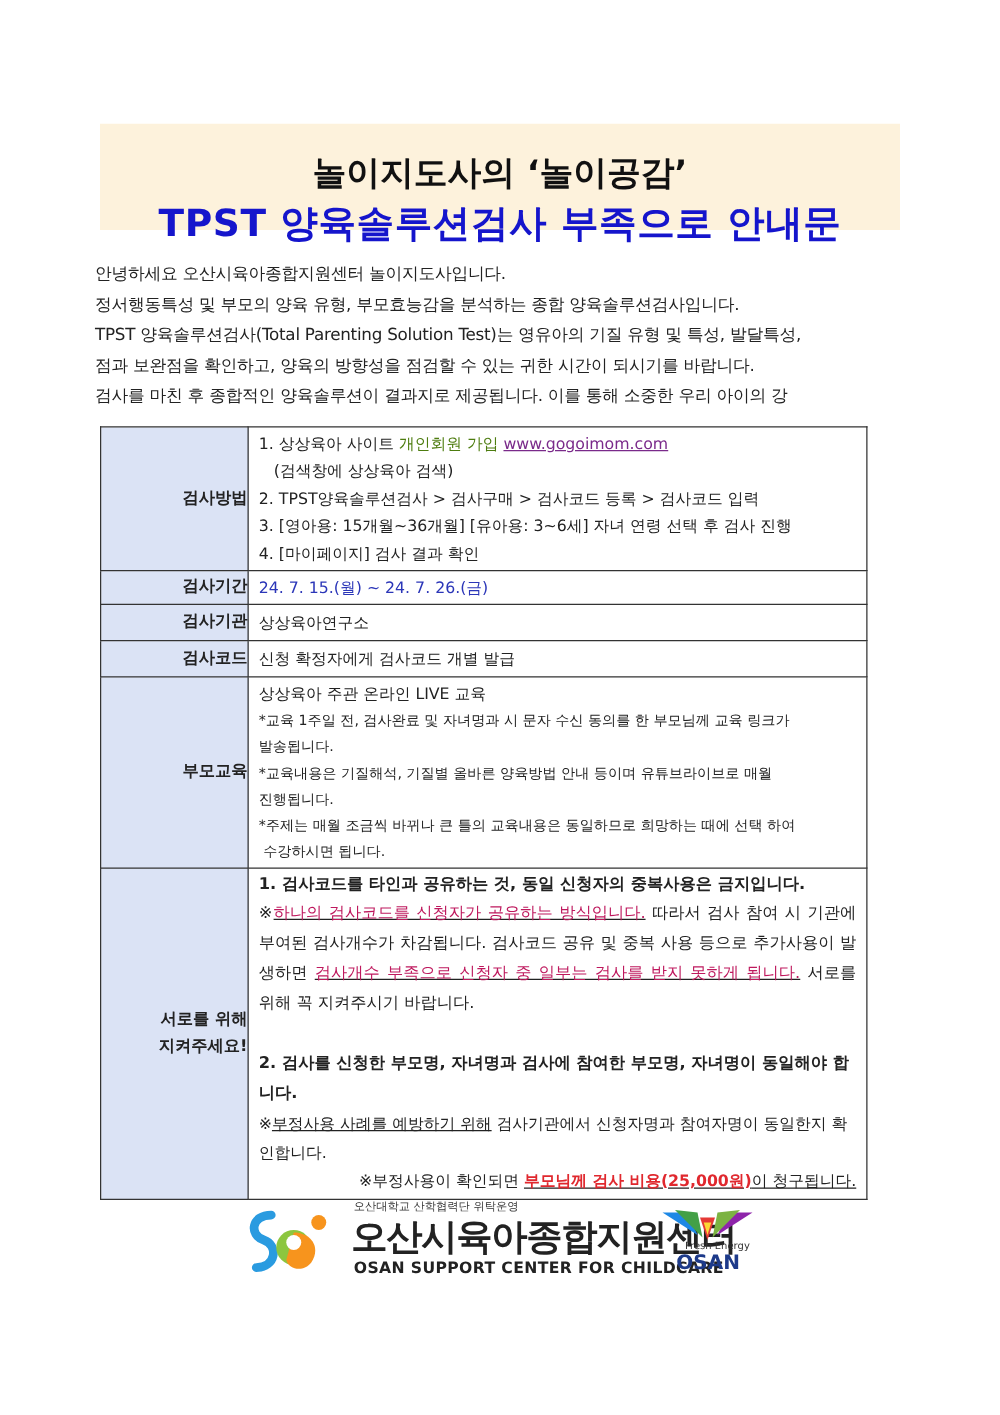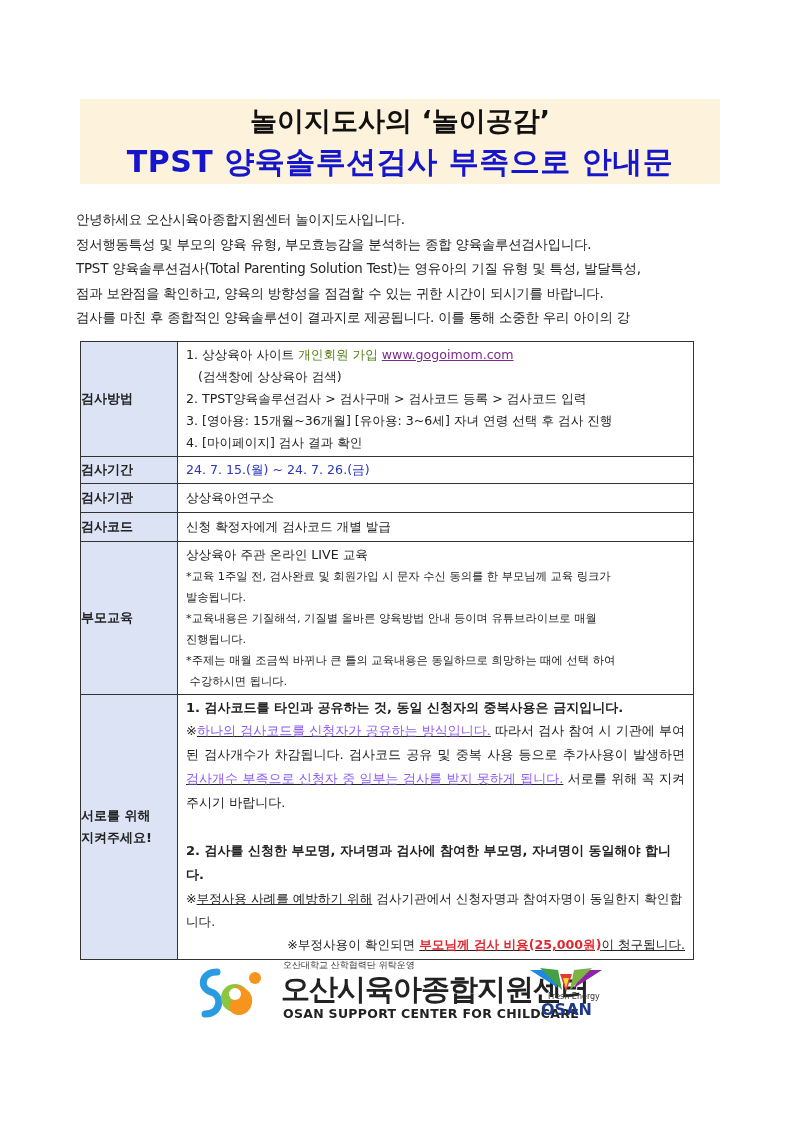--- a/index.html
+++ b/index.html
@@ -6,50 +6,50 @@
   body {
     width: 800px; height: 1132px; background: #ffffff;
     font-family: "DejaVu Sans", "Liberation Sans", sans-serif;
     color: #1a1a1a; position: relative; overflow: hidden;
   }
   .title-box {
     position: absolute; left: 80px; top: 99px; width: 640px; height: 85px;
     background: #fdf2dc; text-align: center;
   }
   .title-1 {
-    font-size: 27px; font-weight: bold; color: #111; margin-top: 4px; letter-spacing: 0px;
+    font-size: 27px; font-weight: bold; color: #111; margin-top: 21px; letter-spacing: 0px;
   }
   .title-2 {
     font-size: 30px; font-weight: bold; color: #1515cc; margin-top: 3px; letter-spacing: 0.5px;
   }
   .intro {
     position: absolute; left: 76px; top: 208px; width: 650px;
     font-size: 13.4px; line-height: 24.5px; color: #222; letter-spacing: -0.2px;
   }
   .intro p { white-space: nowrap; }
   table.info {
     position: absolute; left: 80px; top: 341px; width: 614px;
     border-collapse: collapse; font-size: 12.6px; color: #222;
   }
   table.info td {
     border: 1px solid #333; vertical-align: middle;
   }
   table.info td.lbl {
-    width: 97px; background: #dbe3f5; text-align: left; font-weight: bold;
+    width: 118px; background: #dbe3f5; text-align: right; font-weight: bold;
     font-size: 13px; color: #222; line-height: 22px;
   }
   table.info td.val { padding: 2px 8px; line-height: 22px; }
   .red { color: #4d7c0f; }
   .link { color: #7a2a8a; text-decoration: underline; }
   .blue { color: #2b36b8; }
   .small { font-size: 11.3px; line-height: 21px; }
   .indent { padding-left: 12px; }
   .bold { font-weight: bold; }
   .ul { text-decoration: underline; }
-  .redul { color: #8b5cf6; text-decoration: underline; text-decoration-color: #222; }
+  .redul { color: #be185d; text-decoration: underline; text-decoration-color: #222; }
   .redbul { color: #e0282e; font-weight: bold; text-decoration: underline; text-decoration-color: #222; }
   .justify { text-align: justify; }
   .logo {
     position: absolute; left: 195px; top: 958px; width: 410px; height: 66px;
   }
   .logo-mark { position: absolute; left: 0; top: 6px; width: 80px; height: 58px; }
   .logo-sub { position: absolute; left: 88px; top: 1px; font-size: 9px; color: #333; }
   .logo-kr { position: absolute; left: 86px; top: 12px; font-size: 29px; font-weight: bold; color: #222; letter-spacing: -1px; }
   .logo-en { position: absolute; left: 88px; top: 48px; font-size: 12.5px; font-weight: bold; color: #222; letter-spacing: 0.3px; }
   .osan-mark { position: absolute; left: 333px; top: 6px; width: 76px; height: 30px; }
@@ -96,21 +96,21 @@
     <td class="val">상상육아연구소</td>
   </tr>
   <tr style="height:29px;margin-left:28px;">
     <td class="lbl">검사코드</td>
     <td class="val">신청 확정자에게 검사코드 개별 발급</td>
   </tr>
   <tr style="height:133px;">
     <td class="lbl">부모교육</td>
     <td class="val">
       <div>상상육아 주관 온라인 LIVE 교육</div>
-      <div class="small">*교육 1주일 전, 검사완료 및 회원가입 시 문자 수신 동의를 한 부모님께 교육 링크가</div>
+      <div class="small">*교육 1주일 전, 검사완료 및 자녀명과 시 문자 수신 동의를 한 부모님께 교육 링크가</div>
       <div class="small">발송됩니다.</div>
       <div class="small">*교육내용은 기질해석, 기질별 올바른 양육방법 안내 등이며 유튜브라이브로 매월</div>
       <div class="small">진행됩니다.</div>
       <div class="small">*주제는 매월 조금씩 바뀌나 큰 틀의 교육내용은 동일하므로 희망하는 때에 선택 하여</div>
       <div class="small" style="white-space:pre;"> 수강하시면 됩니다.</div>
     </td>
   </tr>
   <tr style="height:256px;">
     <td class="lbl">
       <div>서로를 위해</div>

